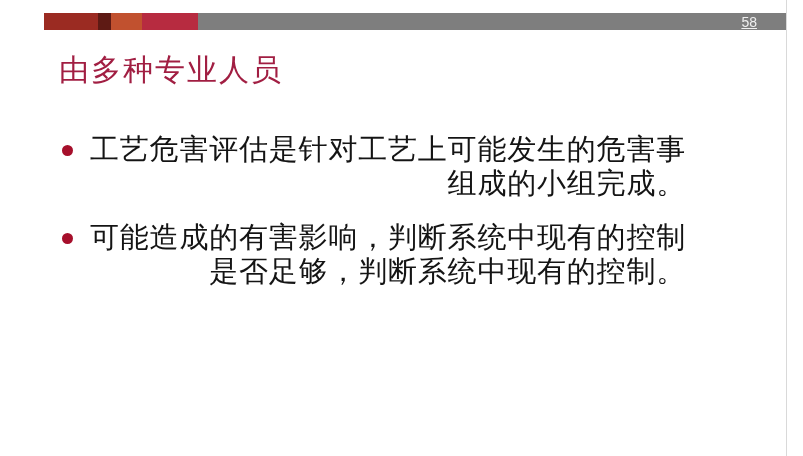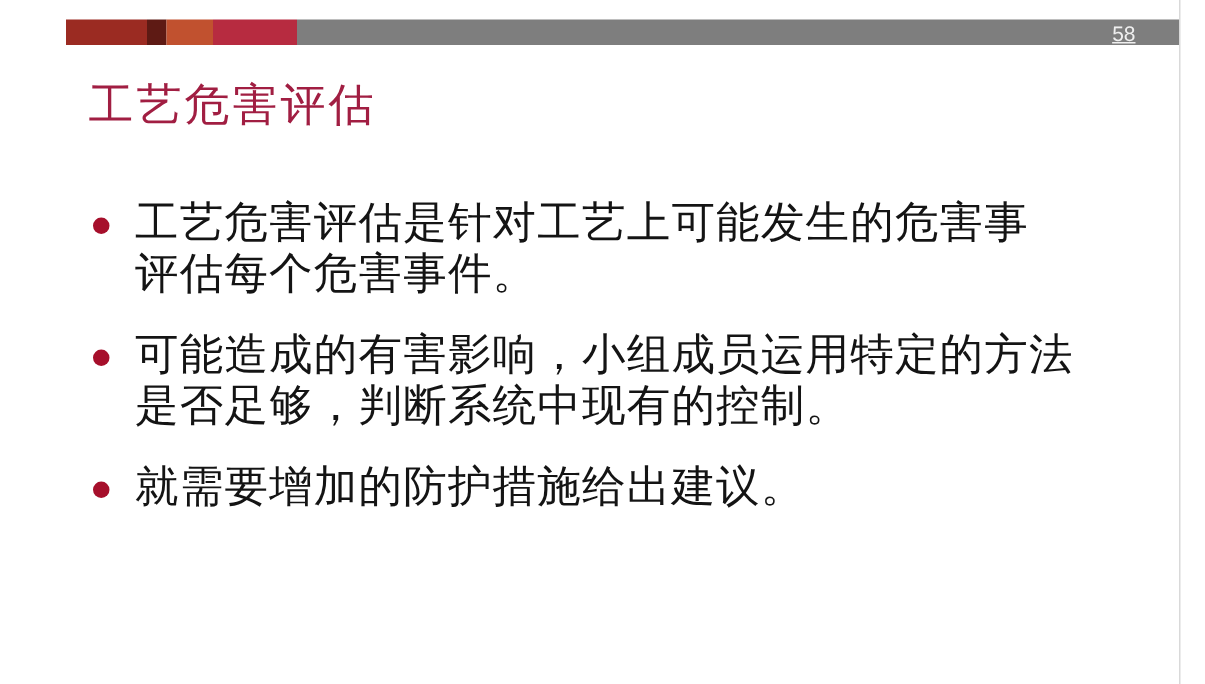--- a/index.html
+++ b/index.html
@@ -73,20 +73,21 @@
   
   .bullets {
     position: absolute;
     left: 62px;
     top: 133px;
     width: 710px;
   }
   .bullet {
     display: flex;
     margin-bottom: 21px;
+    text-align: right;
   }
   .dot {
     width: 11px;
     height: 11px;
     border-radius: 50%;
     background: var(--bullet-dot);
     margin-top: 12px;
     margin-right: 17px;
     flex-shrink: 0;
   }
@@ -106,44 +107,38 @@
   <div class="topbar">
     <div class="seg seg1"></div>
     <div class="seg seg2"></div>
     <div class="seg seg3"></div>
     <div class="seg seg4"></div>
     <div class="seg seg-gray">
       <span class="pagenum">58</span>
     </div>
   </div>
 
-  <h1 class="title">工艺危害评估</h1>
+  <h1 class="title">由多种专业人员</h1>
 
   <div class="bullets">
 
     <div class="bullet">
       <span class="dot"></span>
       <div class="bullet-text">
         <div class="line">工艺危害评估是针对工艺上可能发生的危害事</div>
-        <div class="line">评估每个危害事件。</div>
+        <div class="line">组成的小组完成。</div>
       </div>
     </div>
 
     <div class="bullet">
       <span class="dot"></span>
       <div class="bullet-text">
-        <div class="line">可能造成的有害影响，小组成员运用特定的方法</div>
+        <div class="line">可能造成的有害影响，判断系统中现有的控制</div>
         <div class="line">是否足够，判断系统中现有的控制。</div>
       </div>
     </div>
 
-    <div class="bullet">
-      <span class="dot"></span>
-      <div class="bullet-text">
-        <div class="line">就需要增加的防护措施给出建议。</div>
-      </div>
-    </div>
 
   </div>
 
   <div class="slide-edge"></div>
 
 </div>
 
 </body></html>

